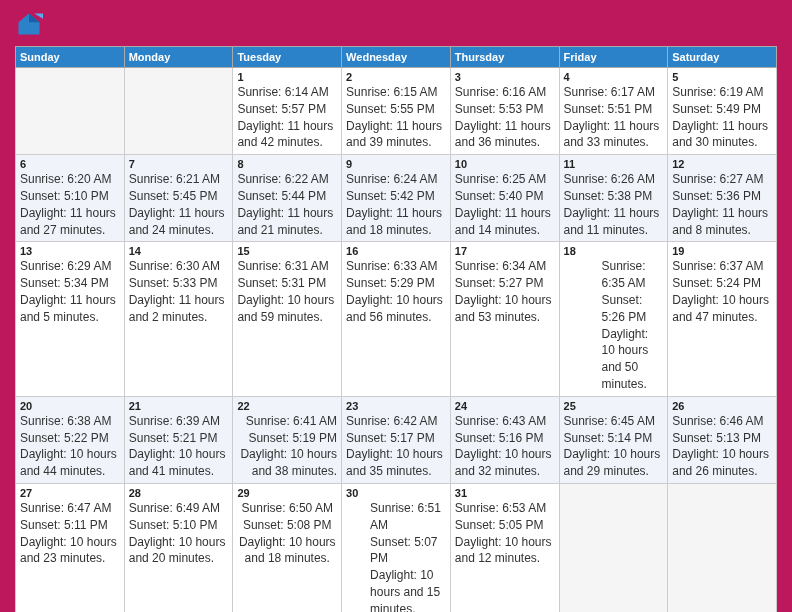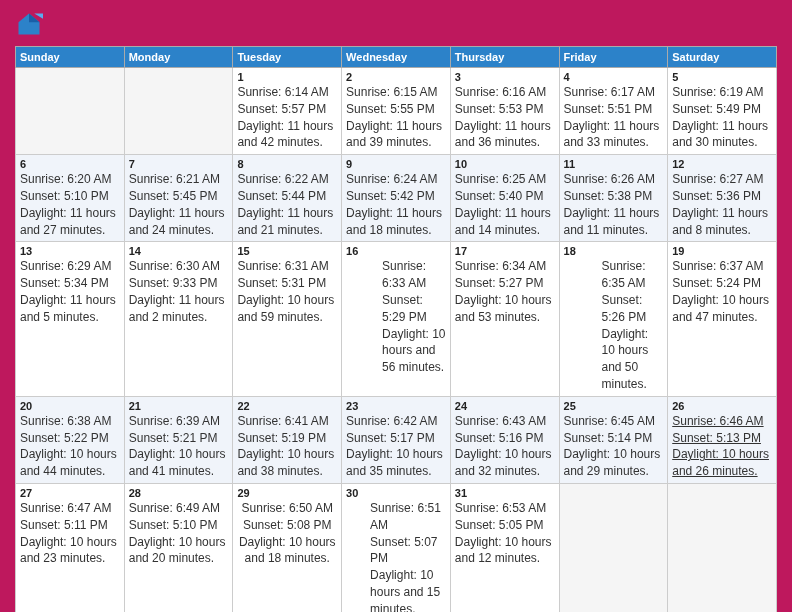--- a/index.html
+++ b/index.html
@@ -202,32 +202,32 @@
         <tr>
           <td>
             <span class="day-number">13</span>
             <div class="day-info" style="white-space: pre-line;">Sunrise: 6:29 AM
 Sunset: 5:34 PM
 Daylight: 11 hours and 5 minutes.</div>
           </td>
           <td>
             <span class="day-number">14</span>
             <div class="day-info" style="white-space: pre-line;">Sunrise: 6:30 AM
-Sunset: 9:33 PM
+Sunset: 5:33 PM
 Daylight: 11 hours and 2 minutes.</div>
           </td>
           <td>
             <span class="day-number">15</span>
             <div class="day-info" style="white-space: pre-line;">Sunrise: 6:31 AM
 Sunset: 5:31 PM
 Daylight: 10 hours and 59 minutes.</div>
           </td>
           <td>
             <span class="day-number">16</span>
-            <div class="day-info" style="white-space: pre-line; margin-left: 36px;">Sunrise: 6:33 AM
+            <div class="day-info" style="white-space: pre-line;">Sunrise: 6:33 AM
 Sunset: 5:29 PM
 Daylight: 10 hours and 56 minutes.</div>
           </td>
           <td>
             <span class="day-number">17</span>
             <div class="day-info" style="white-space: pre-line;">Sunrise: 6:34 AM
 Sunset: 5:27 PM
 Daylight: 10 hours and 53 minutes.</div>
           </td>
           <td>
@@ -251,21 +251,21 @@
 Daylight: 10 hours and 44 minutes.</div>
           </td>
           <td>
             <span class="day-number">21</span>
             <div class="day-info" style="white-space: pre-line;">Sunrise: 6:39 AM
 Sunset: 5:21 PM
 Daylight: 10 hours and 41 minutes.</div>
           </td>
           <td>
             <span class="day-number">22</span>
-            <div class="day-info" style="white-space: pre-line;">Sunrise: 6:41 AM
+            <div class="day-info" style="white-space: pre-line; text-align: right;">Sunrise: 6:41 AM
 Sunset: 5:19 PM
 Daylight: 10 hours and 38 minutes.</div>
           </td>
           <td>
             <span class="day-number">23</span>
             <div class="day-info" style="white-space: pre-line;">Sunrise: 6:42 AM
 Sunset: 5:17 PM
 Daylight: 10 hours and 35 minutes.</div>
           </td>
           <td>
@@ -275,21 +275,21 @@
 Daylight: 10 hours and 32 minutes.</div>
           </td>
           <td>
             <span class="day-number">25</span>
             <div class="day-info" style="white-space: pre-line;">Sunrise: 6:45 AM
 Sunset: 5:14 PM
 Daylight: 10 hours and 29 minutes.</div>
           </td>
           <td>
             <span class="day-number">26</span>
-            <div class="day-info" style="white-space: pre-line; text-decoration: underline;">Sunrise: 6:46 AM
+            <div class="day-info" style="white-space: pre-line;">Sunrise: 6:46 AM
 Sunset: 5:13 PM
 Daylight: 10 hours and 26 minutes.</div>
           </td>
         </tr>
         <tr>
           <td>
             <span class="day-number">27</span>
             <div class="day-info" style="white-space: pre-line;">Sunrise: 6:47 AM
 Sunset: 5:11 PM
 Daylight: 10 hours and 23 minutes.</div>

